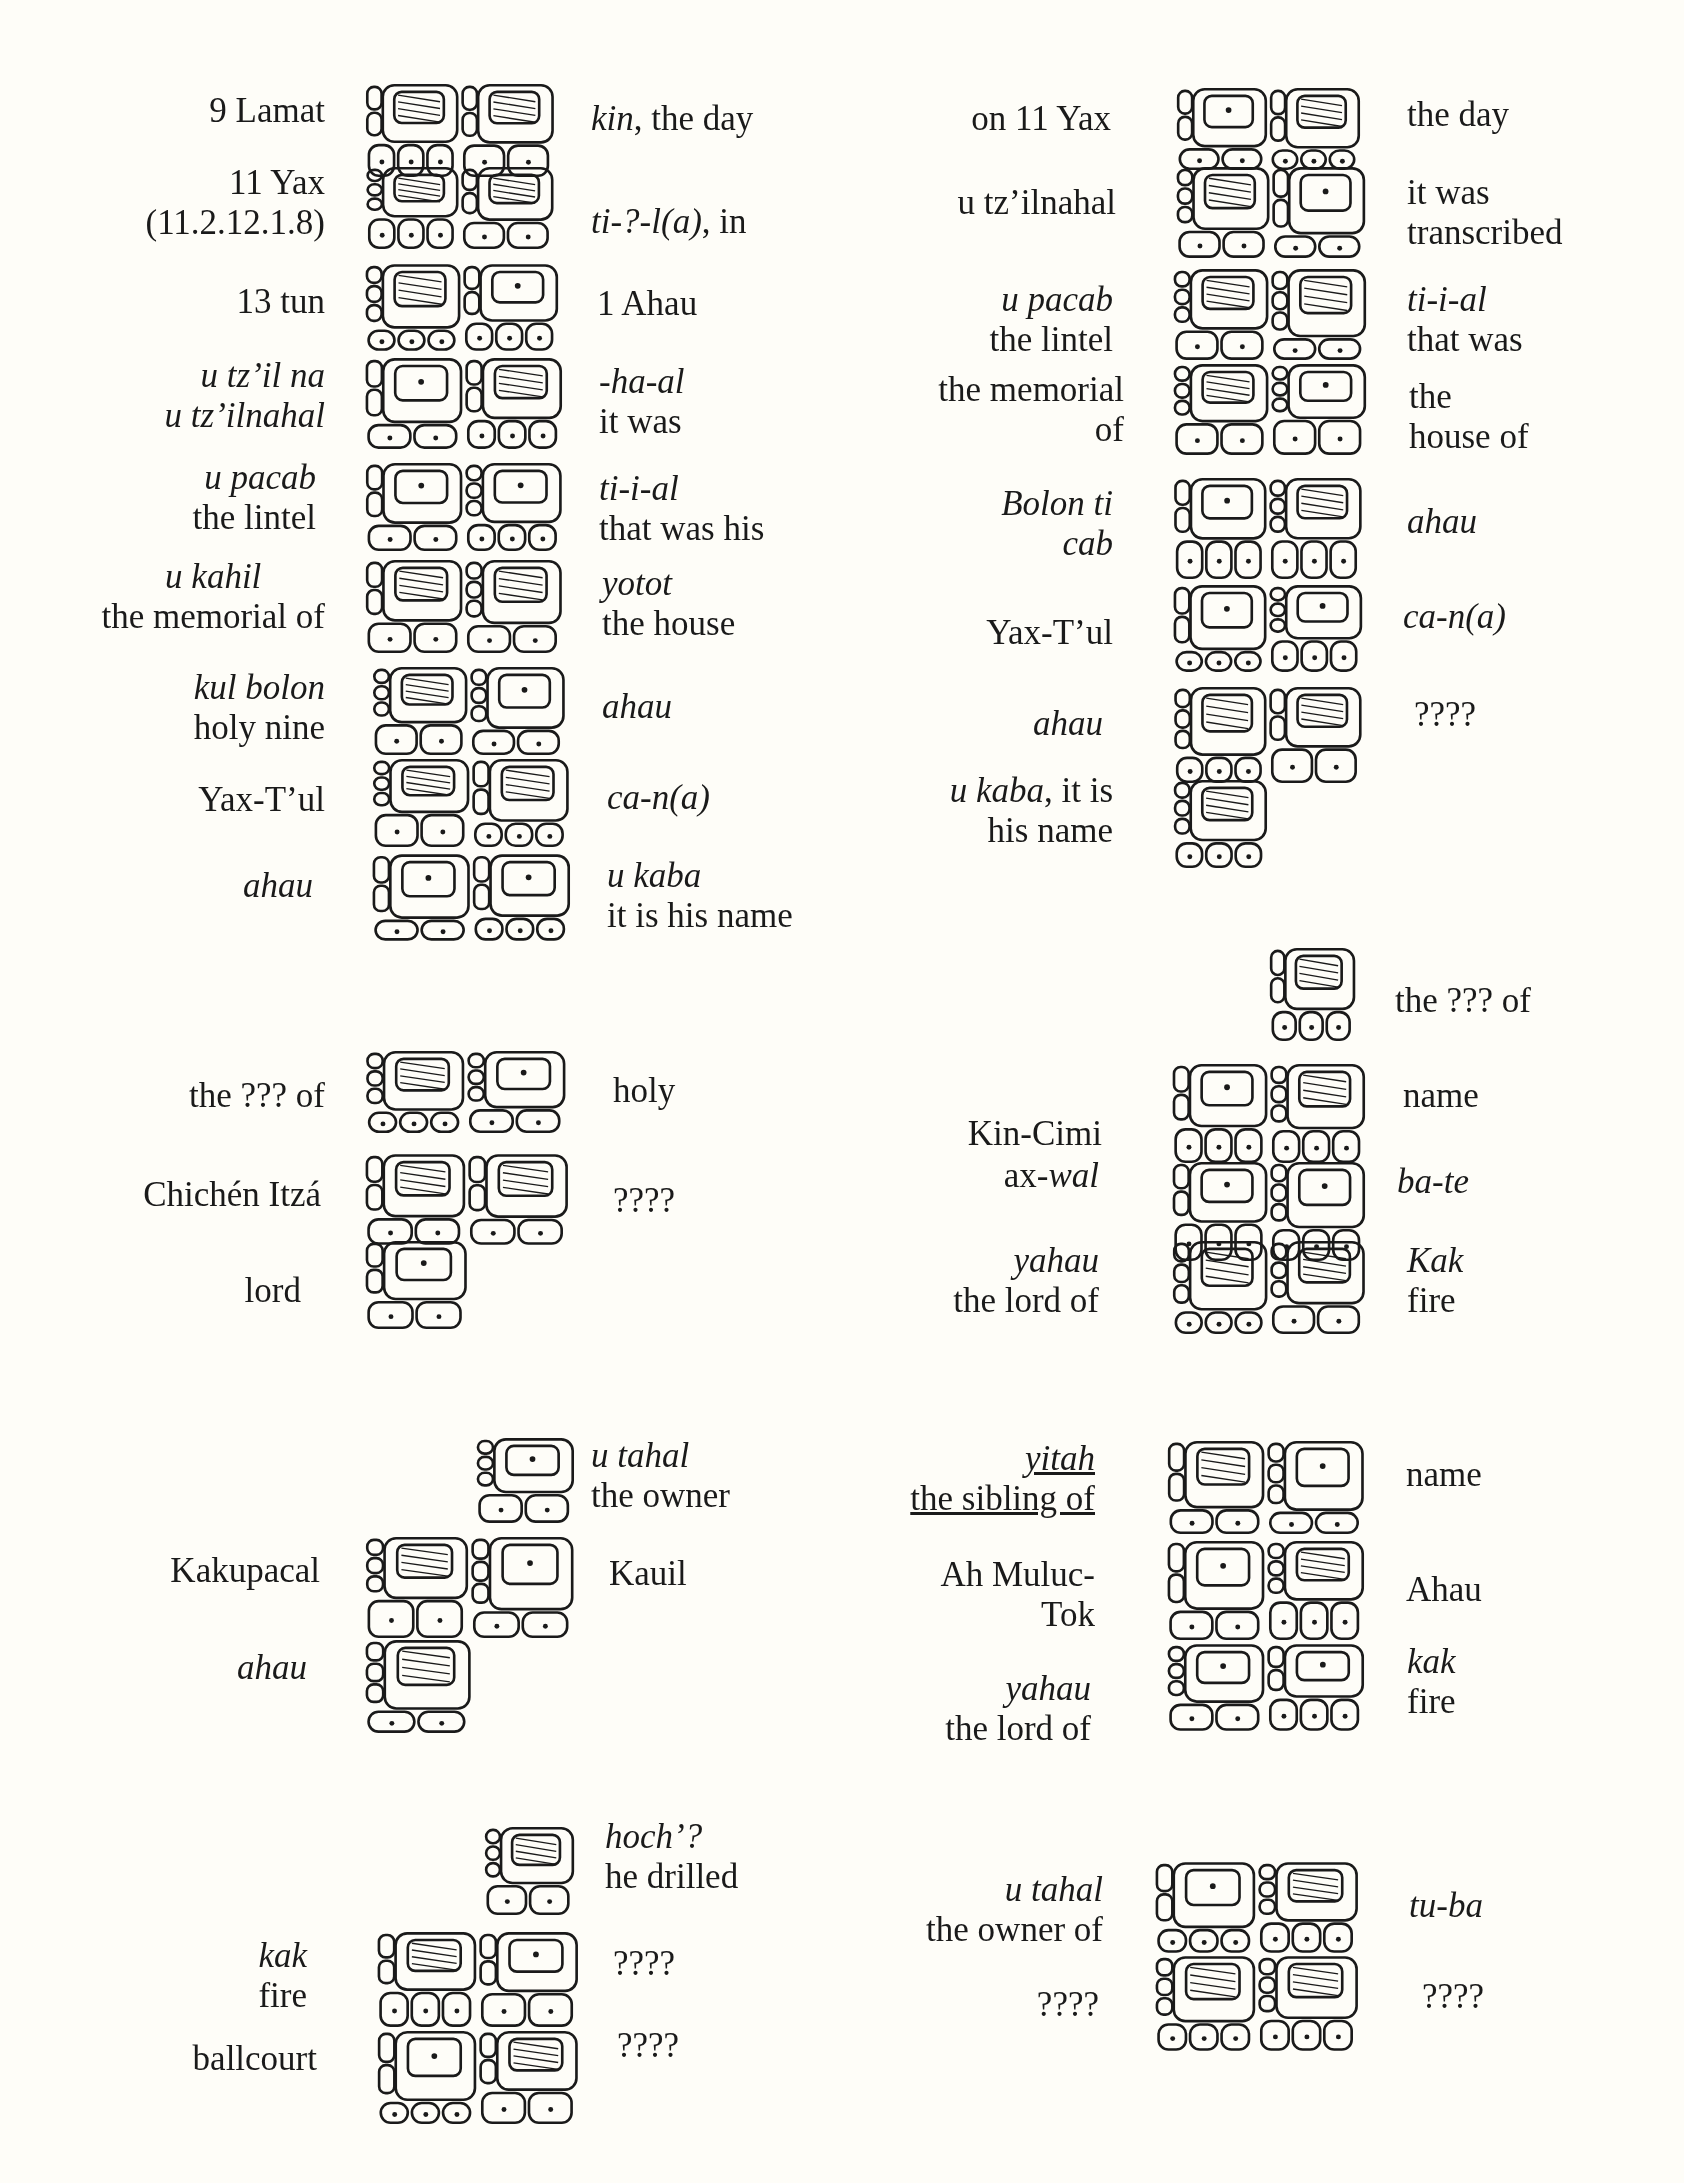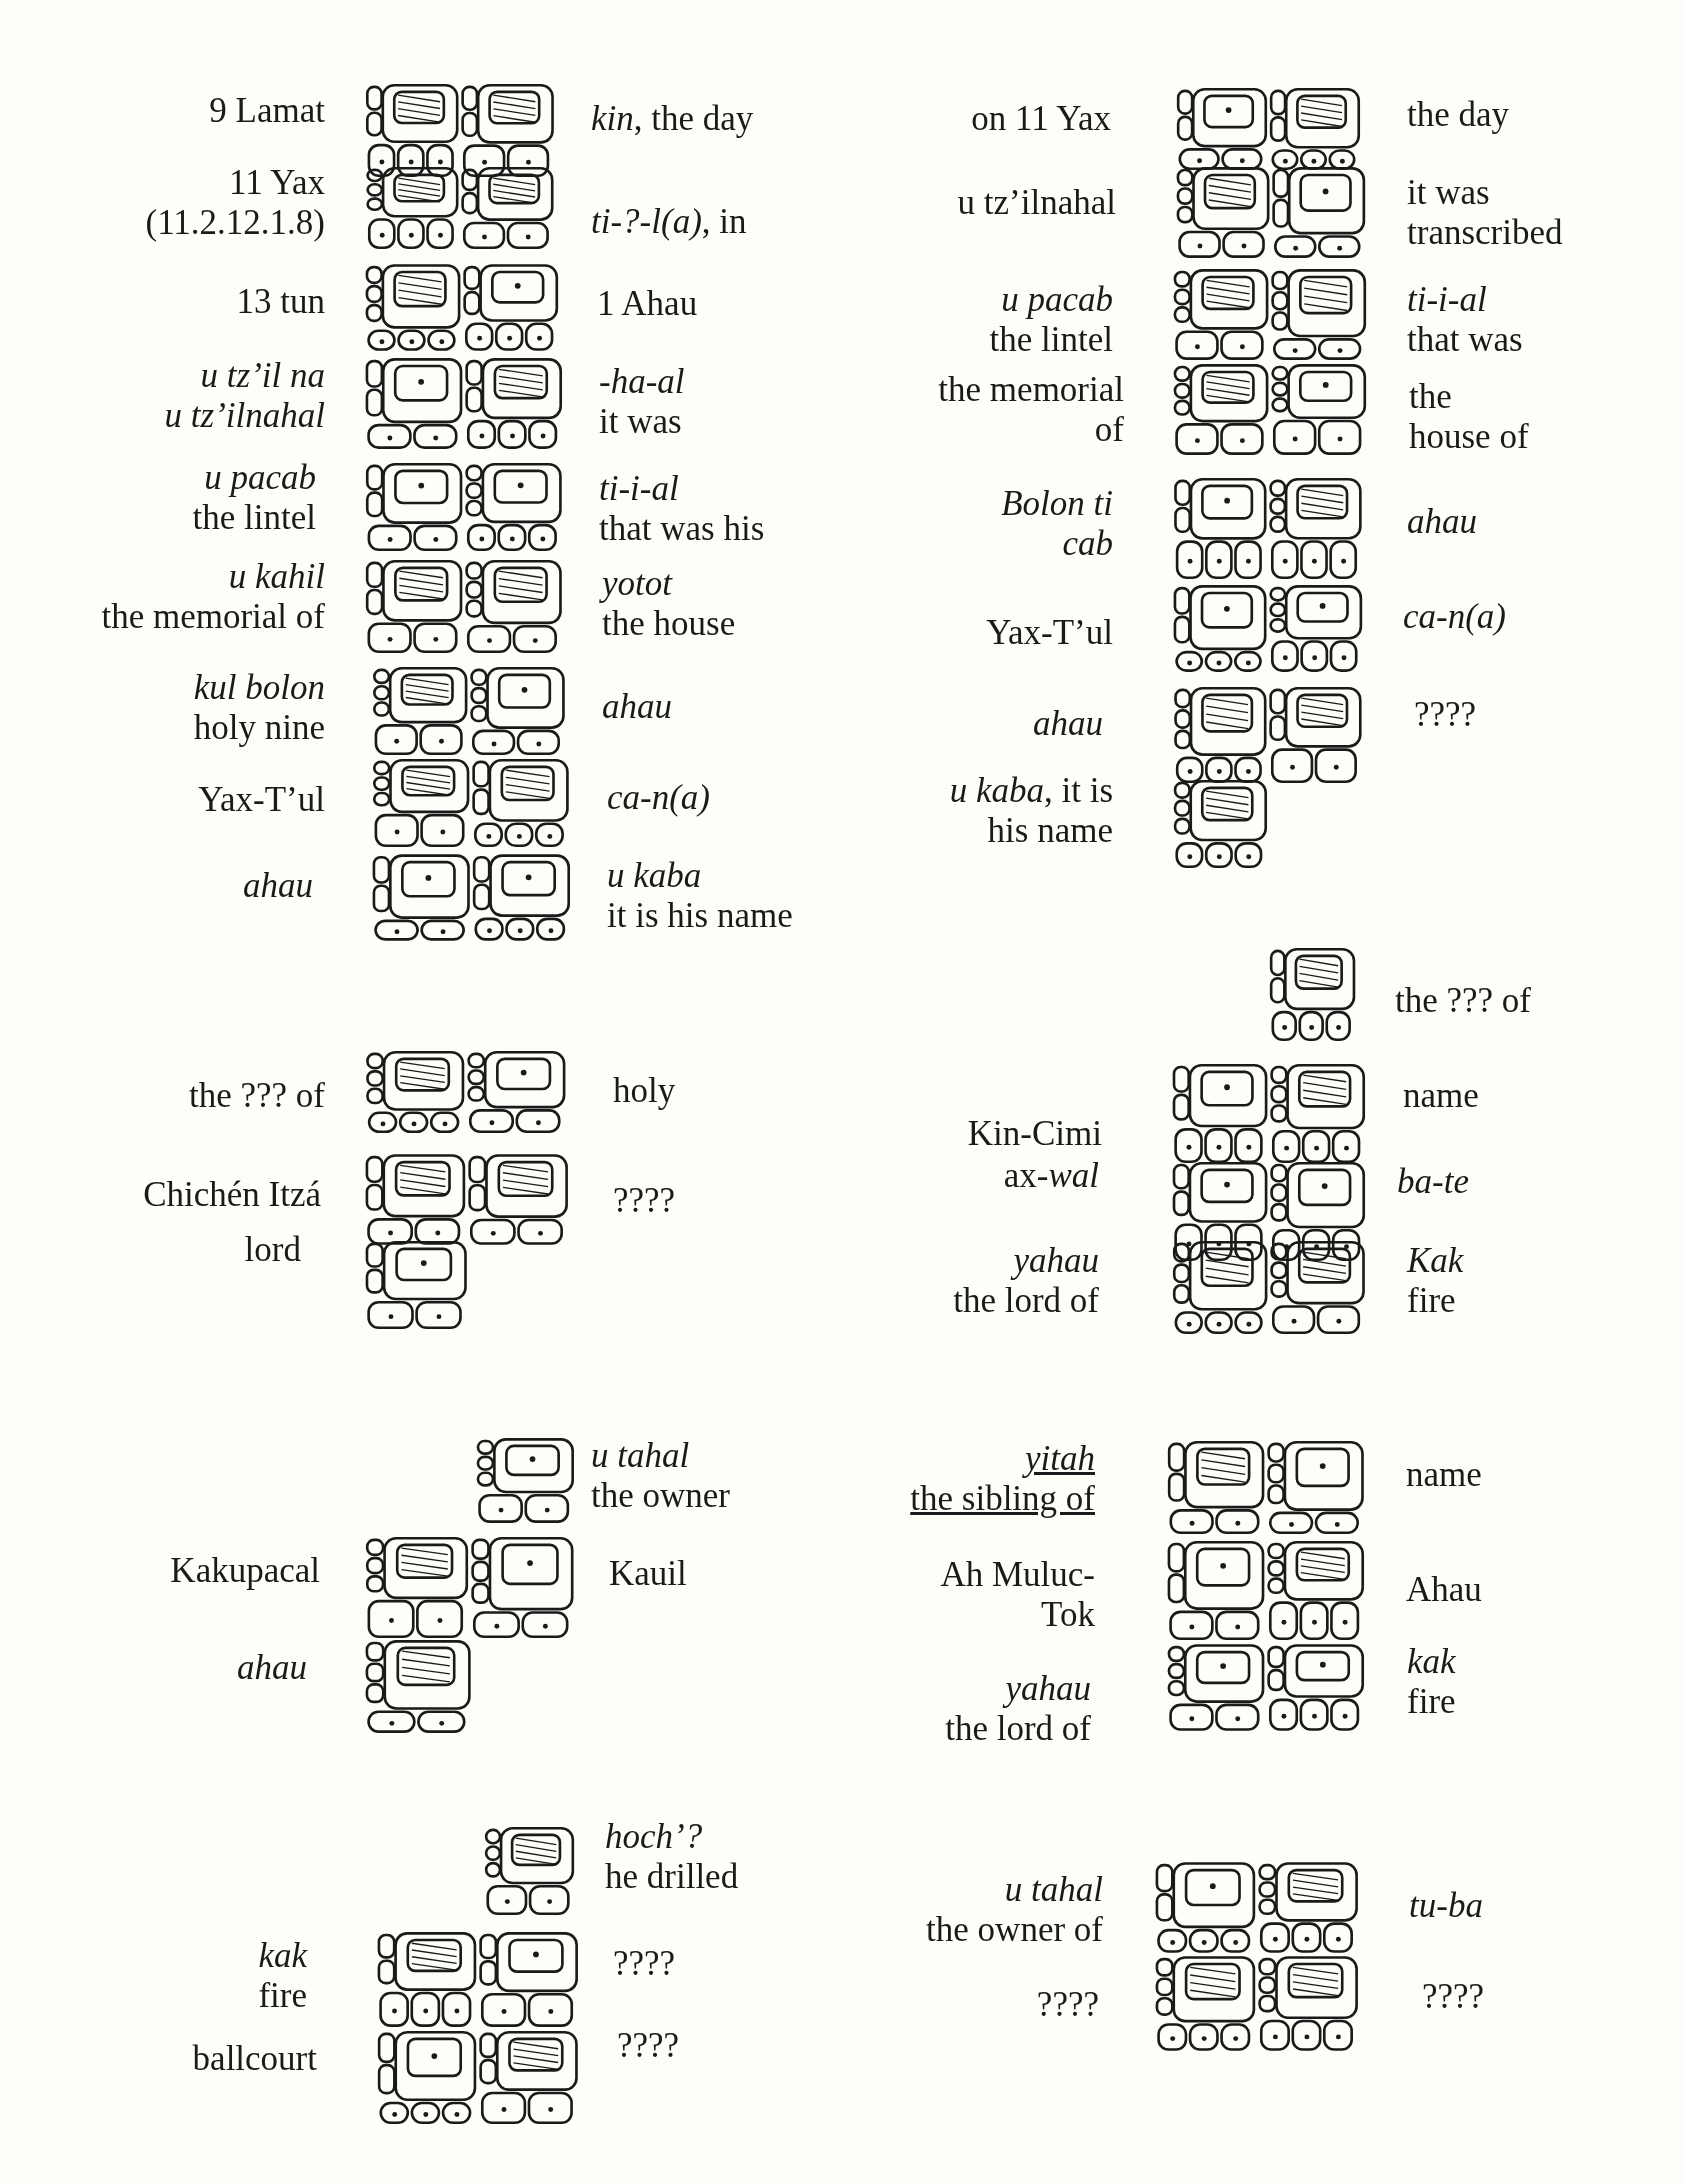--- a/index.html
+++ b/index.html
@@ -37,21 +37,21 @@
       <div><span>13 tun</span></div>
     </div>
     <div class="lbl r" style="right: 1360px; top: 356px;">
       <div><span class="it">u  tz’il na</span></div>
       <div><span class="it">u tz’ilnahal</span></div>
     </div>
     <div class="lbl r" style="right: 1369px; top: 458px;">
       <div><span class="it">u pacab</span></div>
       <div><span>the lintel</span></div>
     </div>
-    <div class="lbl r" style="right: 1360px; top: 557px;">
+    <div class="lbl r" style="right: 1360px; top: 557px; text-align: center;">
       <div><span class="it">u kahil</span></div>
       <div><span>the memorial of</span></div>
     </div>
     <div class="lbl r" style="right: 1360px; top: 668px;">
       <div><span class="it">kul bolon</span></div>
       <div><span>holy nine</span></div>
     </div>
     <div class="lbl r" style="right: 1360px; top: 780px;">
       <div><span>Yax-T’ul</span></div>
     </div>
@@ -140,21 +140,21 @@
     </div>
     <div class="lbl l" style="left: 1414px; top: 695px;">
       <div><span>????</span></div>
     </div>
     <div class="lbl r" style="right: 1360px; top: 1076px;">
       <div><span>the ??? of</span></div>
     </div>
     <div class="lbl r" style="right: 1364px; top: 1175px;">
       <div><span>Chichén Itzá</span></div>
     </div>
-    <div class="lbl r" style="right: 1384px; top: 1230px;">
+    <div class="lbl r" style="right: 1384px; top: 1271px;">
       <div><span>lord</span></div>
     </div>
     <div class="lbl l" style="left: 613px; top: 1071px;">
       <div><span>holy</span></div>
     </div>
     <div class="lbl l" style="left: 613px; top: 1181px;">
       <div><span>????</span></div>
     </div>
     <div class="lbl r" style="right: 583px; top: 1114px;">
       <div><span>Kin-Cimi</span></div>

